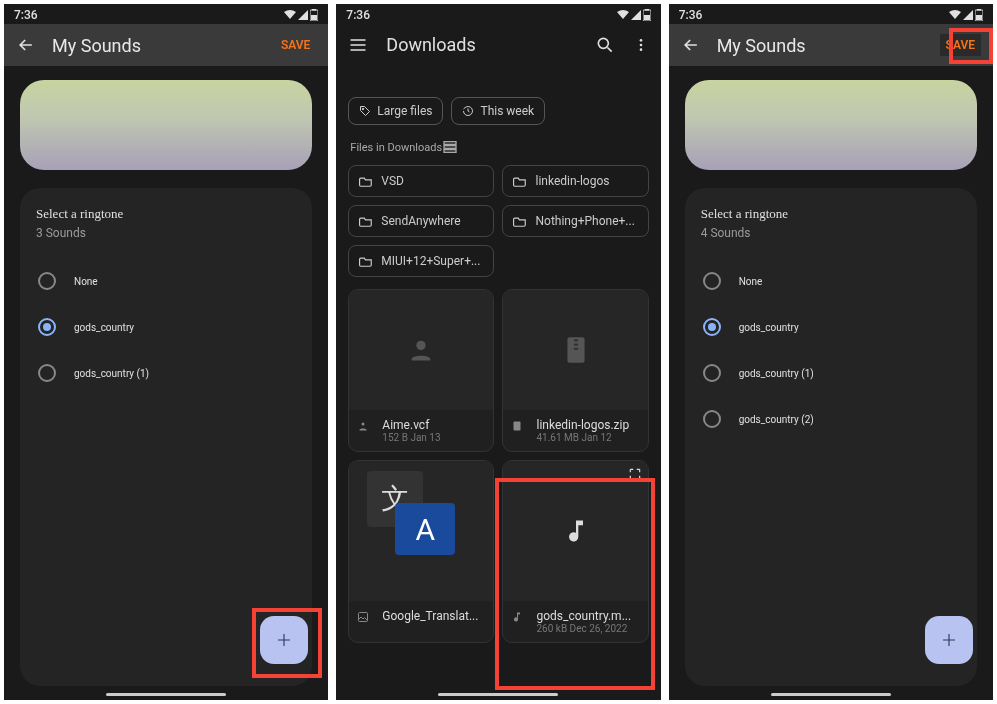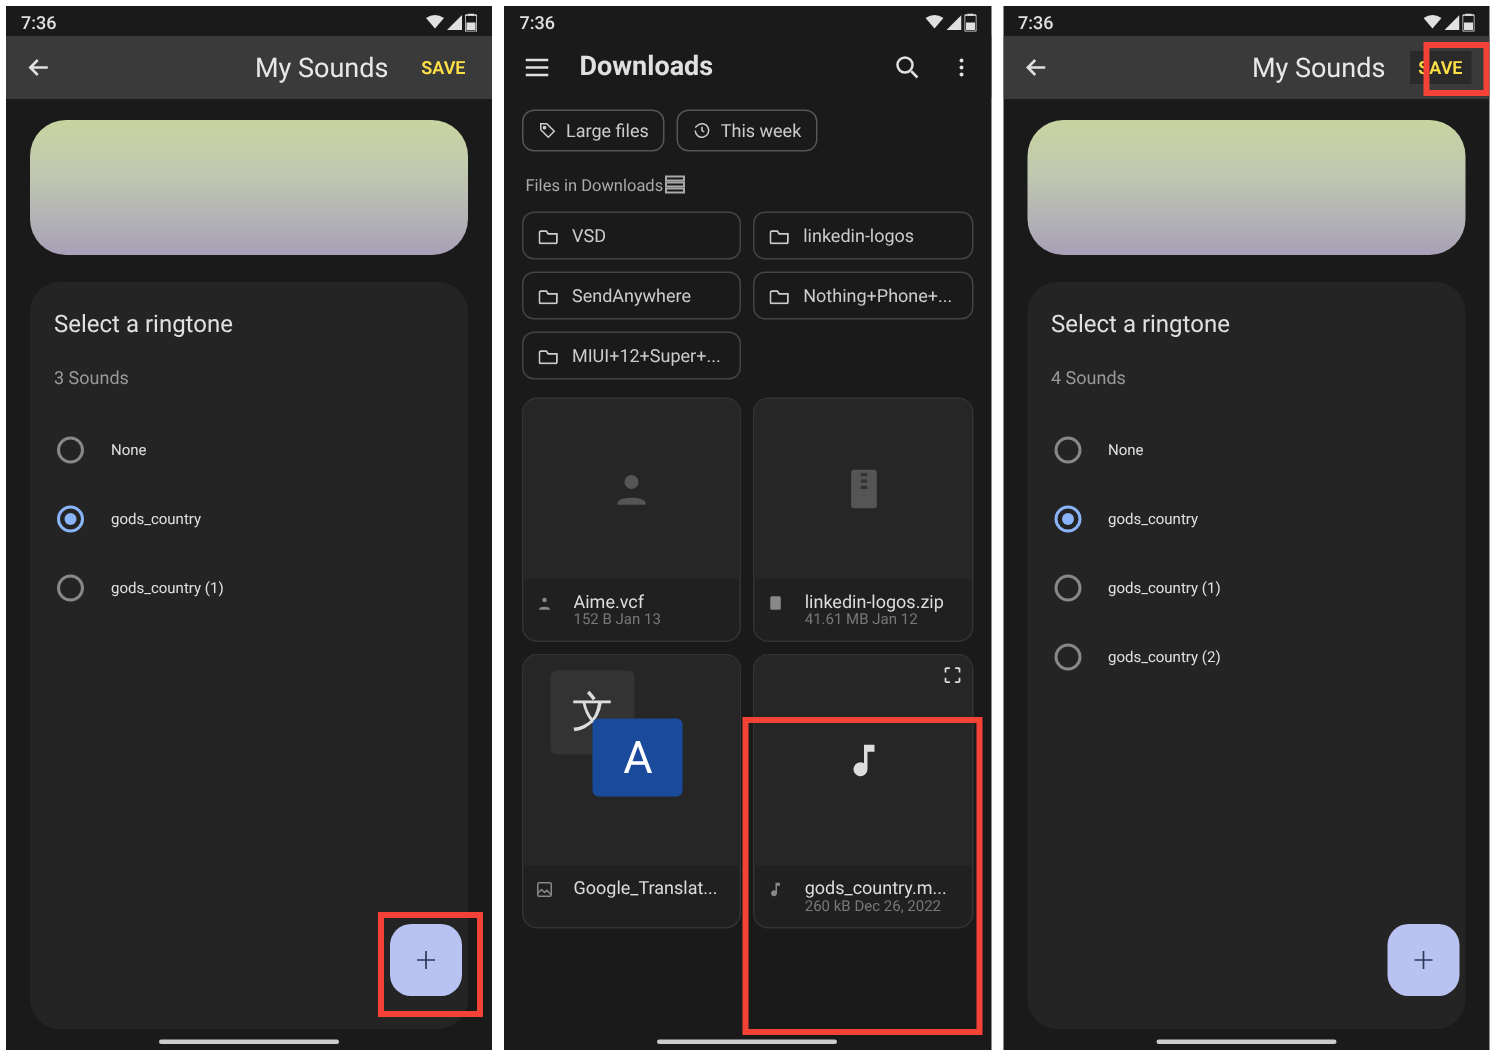--- a/index.html
+++ b/index.html
@@ -32,32 +32,31 @@
     font-weight: 500;
     color: #e0e0e0;
   }
   .status-icons { display: flex; gap: 2px; align-items: center; font-size: 10px; }
   .app-bar {
     display: flex;
     align-items: center;
     padding: 10px 12px;
     gap: 16px;
     background: #3a3a3a;
-    text-align: right;
   }
   .app-bar .title {
     flex: 1;
     font-size: 18px;
     font-weight: 400;
     color: #e8e8e8;
   }
   .app-bar .save {
     font-size: 12px;
     font-weight: 600;
-    color: #fde047;
+    color: #f97316;
     padding: 4px 6px;
   }
   .app-bar .save.highlighted {
     background: #2a2a2a;
   }
   .content {
     flex: 1;
     padding: 14px 16px;
     display: flex;
     flex-direction: column;
@@ -71,24 +70,25 @@
     margin-bottom: 18px;
   }
   .ringtone-card {
     background: #242424;
     border-radius: 20px;
     padding: 18px 16px 12px;
     flex: 1;
     overflow: hidden;
   }
   .ringtone-card h3 {
-    font-size: 16px;
+    font-size: 13px;
     font-weight: 400;
     color: #e0e0e0;
-    margin-bottom: 20px;
+    margin-bottom: 4px;
+    font-family: Liberation Serif, serif;
   }
   .ringtone-card .sub {
     font-size: 12px;
     color: #9a9a9a;
     margin-bottom: 18px;
   }
   .radio-row {
     display: flex;
     align-items: center;
     gap: 18px;
@@ -141,31 +141,32 @@
     position: absolute;
   }
   
   .app-bar2 {
     display: flex;
     align-items: center;
     padding: 10px 12px;
     gap: 18px;
     background: #1a1a1a;
   }
-  .app-bar2 .title { flex: 1; font-size: 18px; color: #e0e0e0; font-weight: bold; }
+  .app-bar2 .title { flex: 1; font-size: 18px; color: #e0e0e0; }
   .chips { display: flex; gap: 8px; padding: 8px 12px; }
   .chip {
     border: 1px solid #555;
     border-radius: 8px;
     padding: 6px 10px;
     font-size: 12px;
     color: #ccc;
     display: flex;
     align-items: center;
     gap: 6px;
+    margin-top: 24px;
   }
   .section-header {
     display: flex;
     justify-content: flex-start;
     align-items: center;
     padding: 6px 14px;
     font-size: 11px;
     color: #aaa;
   }
   .folder-grid {

